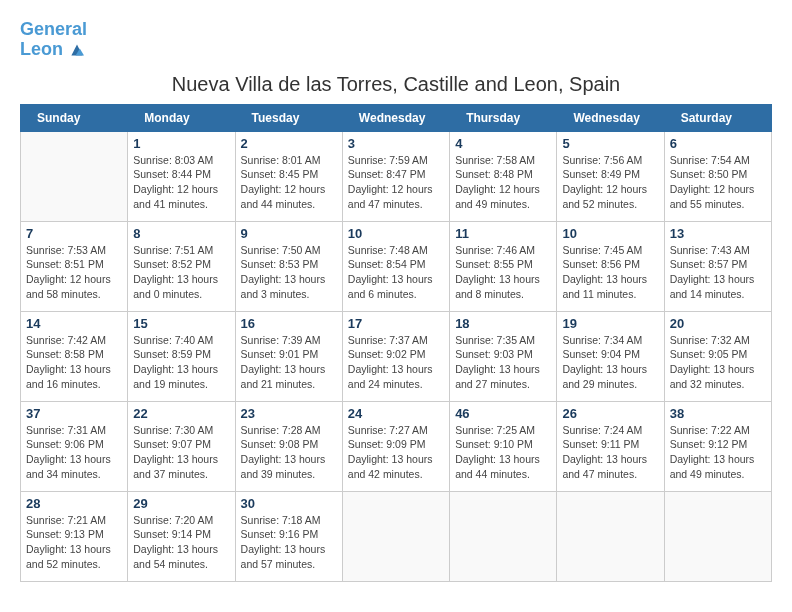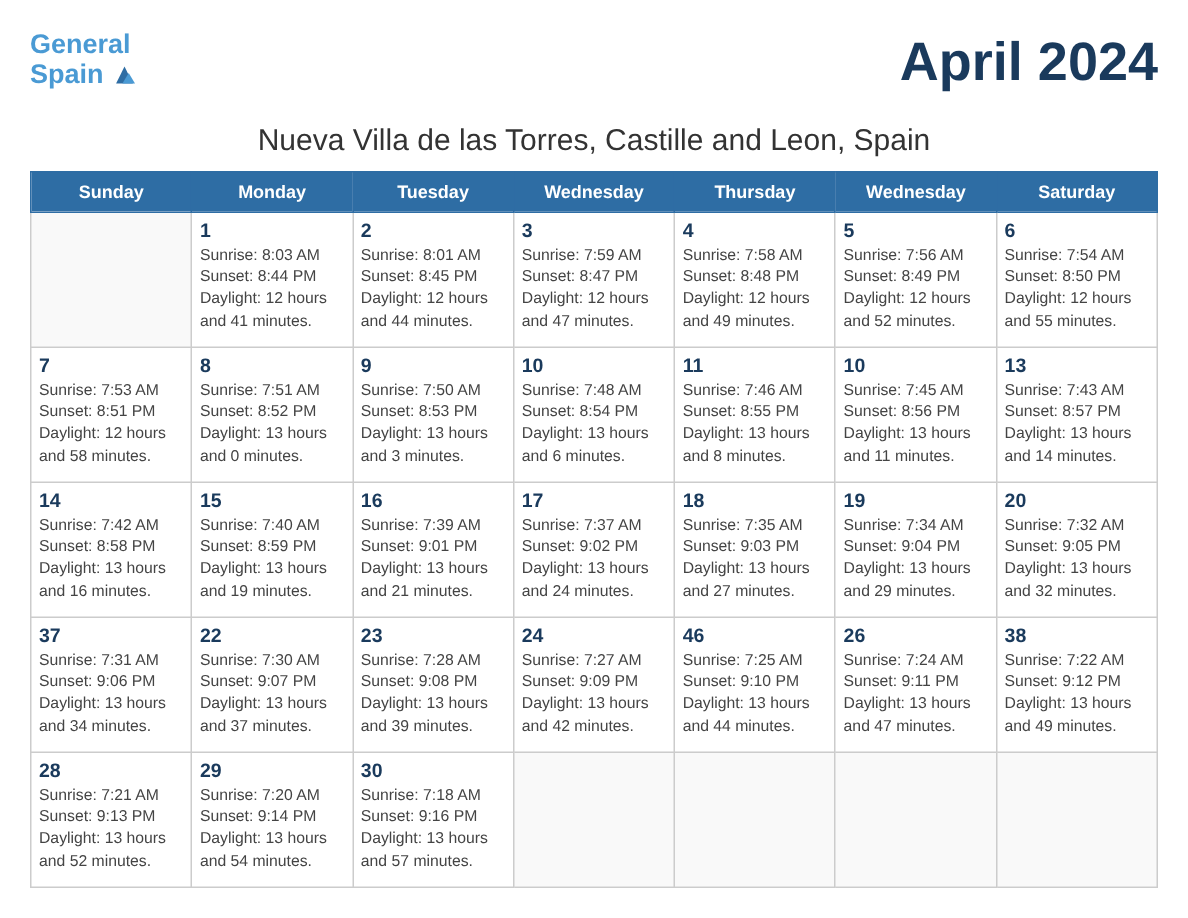--- a/index.html
+++ b/index.html
@@ -6,21 +6,21 @@
     body {
       font-family: Arial, sans-serif;
       background: #fff;
       width: 792px;
       min-height: 612px;
       padding: 20px;
     }
     .header-logo {
       display: flex;
       align-items: flex-end;
-      margin-bottom: 21px;
+      margin-bottom: 11px;
     }
     .logo-text {
       font-size: 18px;
       font-weight: bold;
       color: #1a3a5c;
       line-height: 1.1;
     }
     .logo-text span {
       color: #4a9ad4;
     }
@@ -46,22 +46,22 @@
       margin-bottom: 8px;
     }
     .calendar-table {
       width: 100%;
       border-collapse: collapse;
       font-size: 11px;
     }
     .calendar-table th {
       background-color: #2e6da4;
       color: #fff;
-      padding: 6px 4px;
-      text-align: center;
+      padding: 6px 16px;
+      text-align: left;
       font-size: 12px;
       border: 1px solid #2e6da4;
     }
     .calendar-table td {
       border: 1px solid #ccc;
       vertical-align: top;
       padding: 4px 5px;
       width: 14.28%;
       min-height: 80px;
       height: 90px;
@@ -89,30 +89,27 @@
     }
   </style>
 </head>
 <body>
 
 <div class="top-area">
   <div class="header-logo">
     <div>
       <div class="logo-text">
         <span>General</span><br>
-        <span style="color:#4a9ad4;">Spain</span>
+        <span style="color:#4a9ad4;">Leon</span>
         <svg class="logo-icon" viewBox="0 0 20 20" style="display:inline-block;vertical-align:middle;margin-left:2px;">
           <polygon points="2,18 10,2 18,18" fill="#2e6da4"></polygon>
           <polygon points="8,18 14,8 20,18" fill="#4a9ad4"></polygon>
         </svg>
       </div>
     </div>
-  </div>
-  <div class="title-section">
-    <div class="month-title">April 2024</div>
   </div>
 </div>
 
 <div class="location-title">Nueva Villa de las Torres, Castille and Leon, Spain</div>
 
 <table class="calendar-table">
   <thead>
     <tr id="weekday-header">
         <th>Sunday</th>
         <th>Monday</th>

